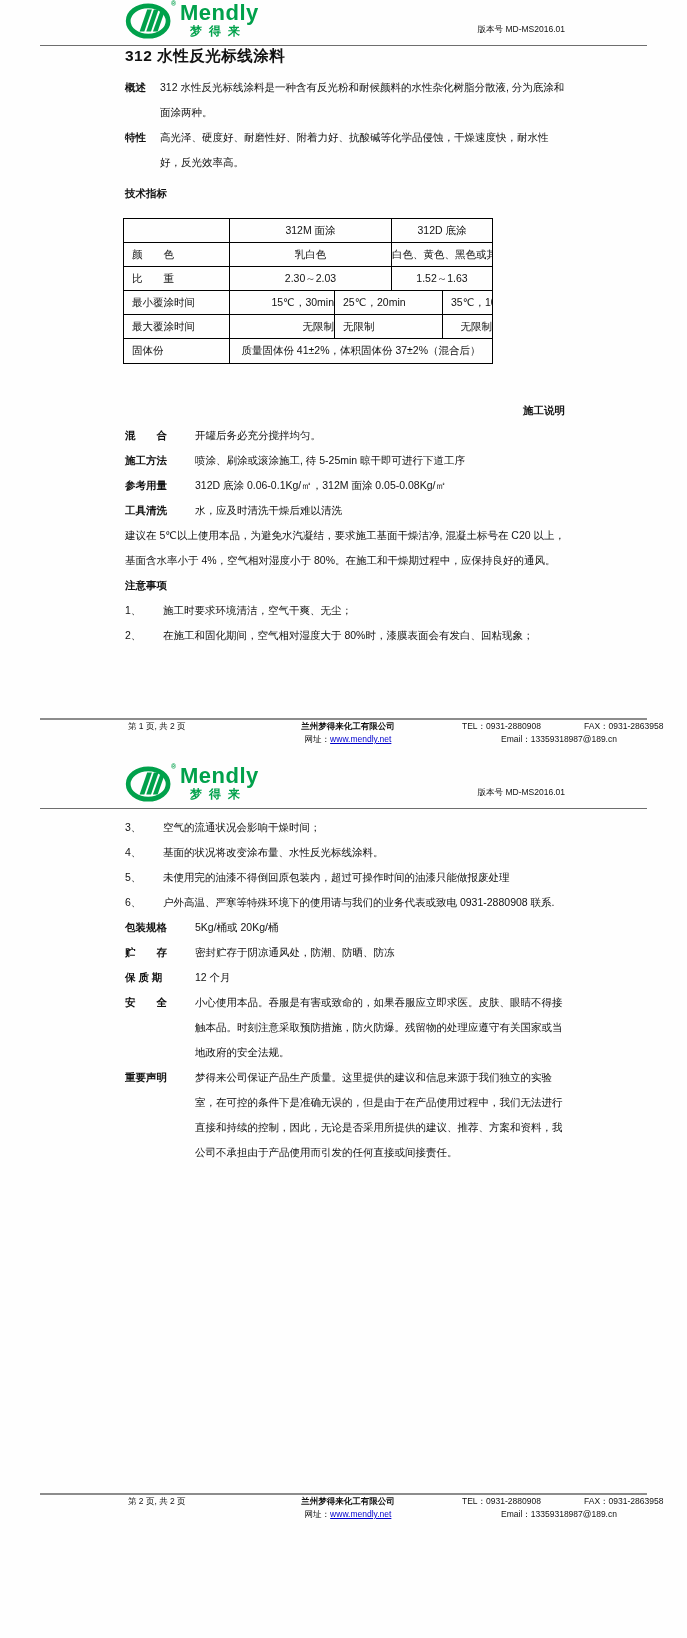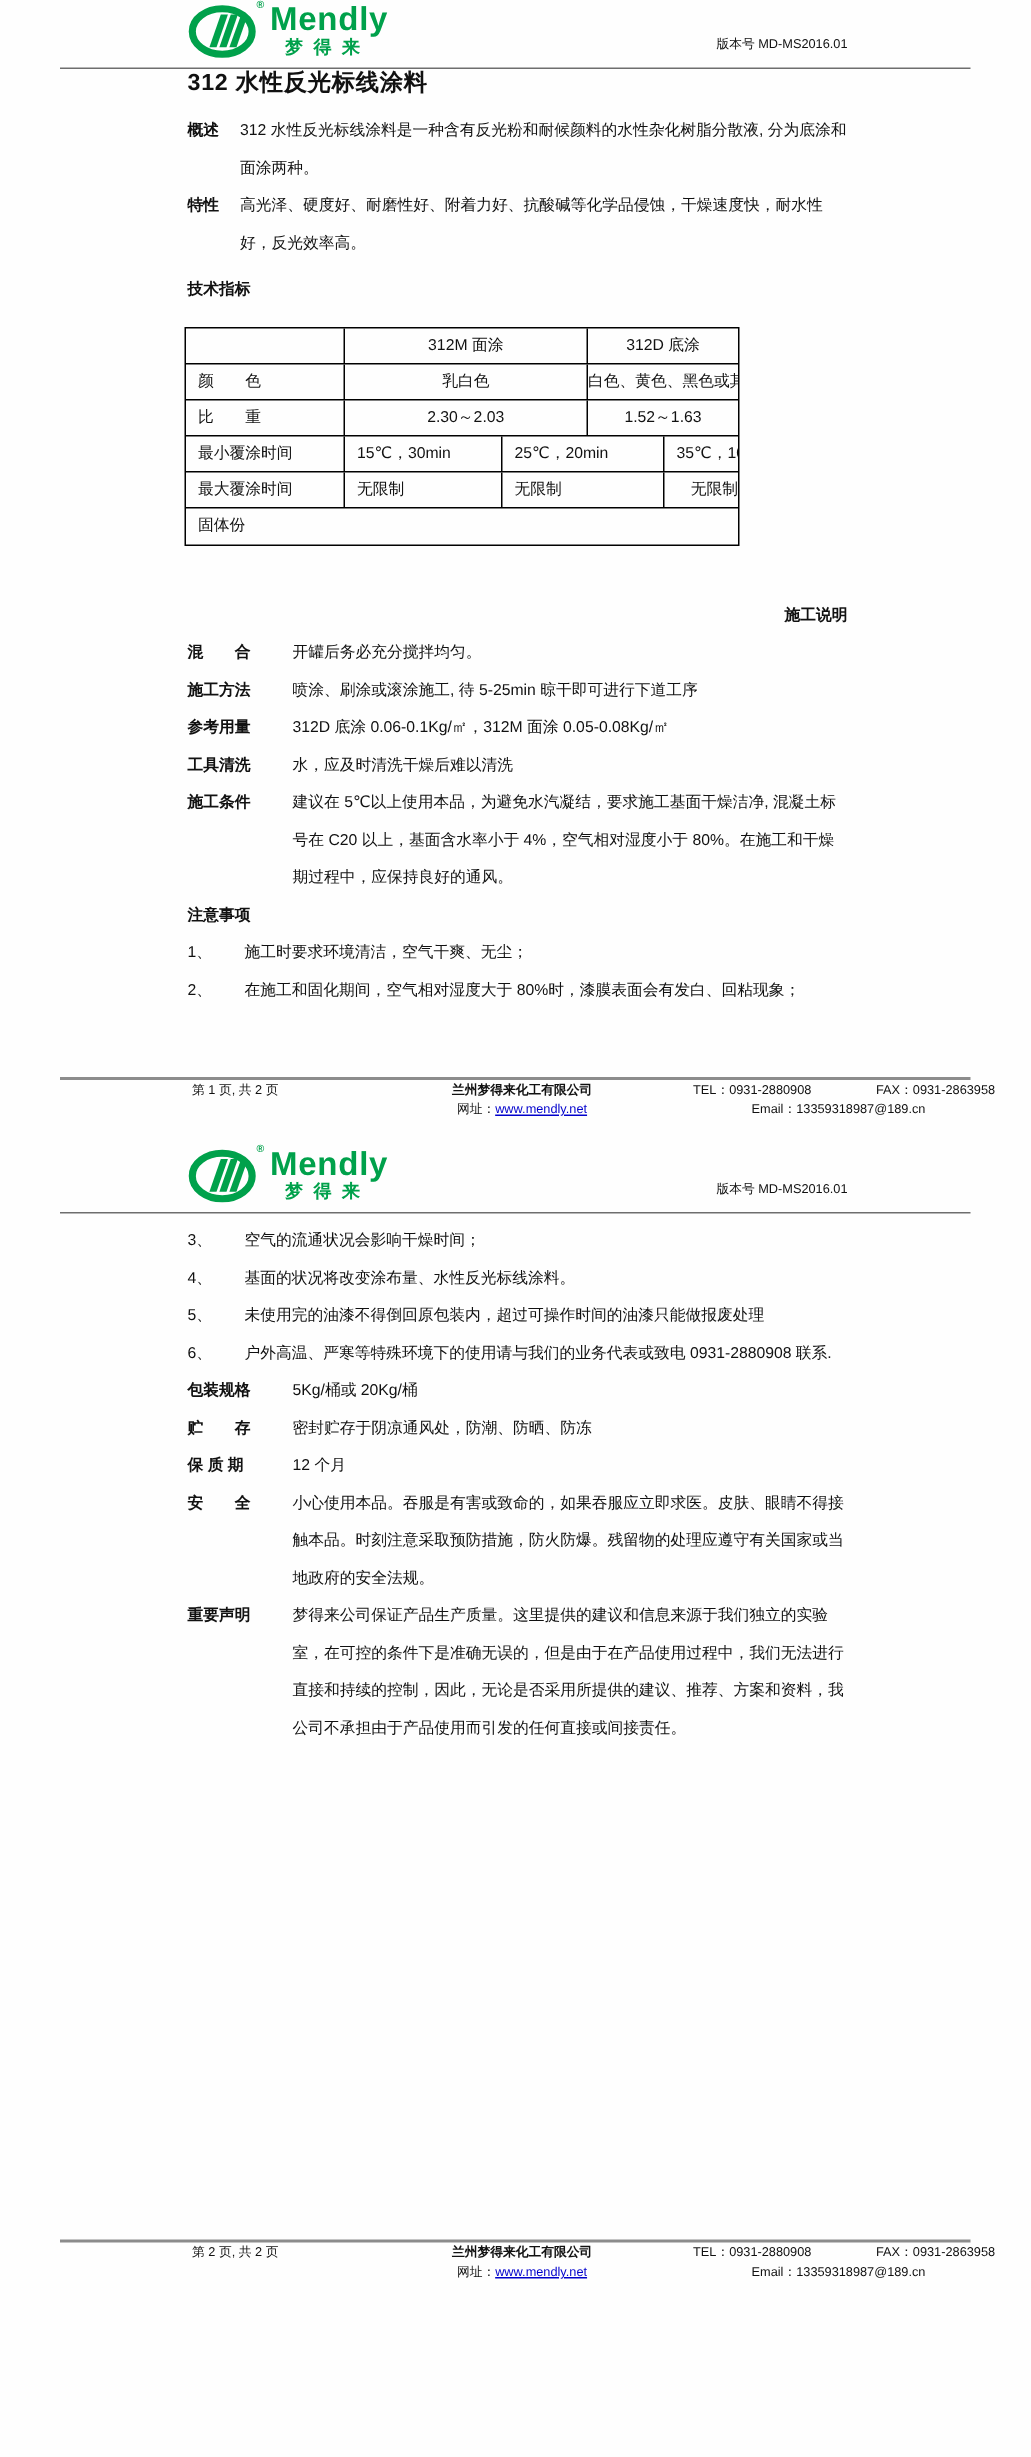--- a/index.html
+++ b/index.html
@@ -36,21 +36,21 @@
   .row .num { flex:0 0 38px; }
   .row .txt { flex:1; }
   
   .t-table { margin-top:12px; margin-bottom:0; width:370px; border:1px solid #000; margin-left:-2px; }
   .t-row { display:flex; border-bottom:1px solid #000; height:24px; line-height:23px; }
   .t-row:last-child { border-bottom:none; }
   .t-cell { border-right:1px solid #000; text-align:center; overflow:hidden; white-space:nowrap; }
   .t-cell:last-child { border-right:none; flex:1; }
   .c-lbl { flex:0 0 106px; text-align:left; padding-left:8px; white-space:pre; }
   .c-a { flex:0 0 162px; }
-  .c-s1 { flex:0 0 105px; text-align:left; padding-left:8px; }
+  .c-s1 { flex:0 0 105px; text-align:right; padding-left:8px; }
   .c-s2 { flex:0 0 108px; text-align:left; padding-left:8px; }
   .c-s3 { text-align:right; padding-left:8px; }
   .mt6  { margin-top:6px; }
   .mt30 { margin-top:34px;text-align:right; }
   
   .page-footer { position:absolute; left:40px; width:607px; border-top:2px solid #8c8c8c; padding-top:0; font-size:8.5px; line-height:13px; color:#111; }
   .f-row { display:flex; }
   .f-page { margin-left:88px; flex:0 0 140px; }
   .f-company { flex:0 0 160px; text-align:center; font-weight:bold; }
   .f-tel { flex:0 0 122px; margin-left:34px; }
@@ -122,20 +122,21 @@
         <div class="t-cell c-s3">35℃，10min</div>
       </div>
       <div class="t-row">
         <div class="t-cell c-lbl">最大覆涂时间</div>
         <div class="t-cell c-s1">无限制</div>
         <div class="t-cell c-s2">无限制</div>
         <div class="t-cell c-s3">无限制</div>
       </div>
       <div class="t-row">
         <div class="t-cell c-lbl">固体份</div>
+        <div class="t-cell">质量固体份 41±2%，体积固体份 37±2%（混合后）</div>
       </div>
     </div>
 
     <div class="sec-h mt30">施工说明</div>
 
     <div class="row">
       <span class="lbl-w">混　　合</span>
       <span class="txt">开罐后务必充分搅拌均匀。</span>
     </div>
     <div class="row">
@@ -144,21 +145,20 @@
     </div>
     <div class="row">
       <span class="lbl-w">参考用量</span>
       <span class="txt">312D 底涂 0.06-0.1Kg/㎡，312M 面涂 0.05-0.08Kg/㎡</span>
     </div>
     <div class="row">
       <span class="lbl-w">工具清洗</span>
       <span class="txt">水，应及时清洗干燥后难以清洗</span>
     </div>
     <div class="row">
-      <span class="lbl-w">施工条件</span>
       <span class="txt">建议在 5℃以上使用本品，为避免水汽凝结，要求施工基面干燥洁净, 混凝土标号在 C20 以上，基面含水率小于 4%，空气相对湿度小于 80%。在施工和干燥期过程中，应保持良好的通风。</span>
     </div>
 
     <div class="sec-h">注意事项</div>
 
     <div class="row">
       <span class="num">1、</span>
       <span class="txt">施工时要求环境清洁，空气干爽、无尘；</span>
     </div>
     <div class="row">

